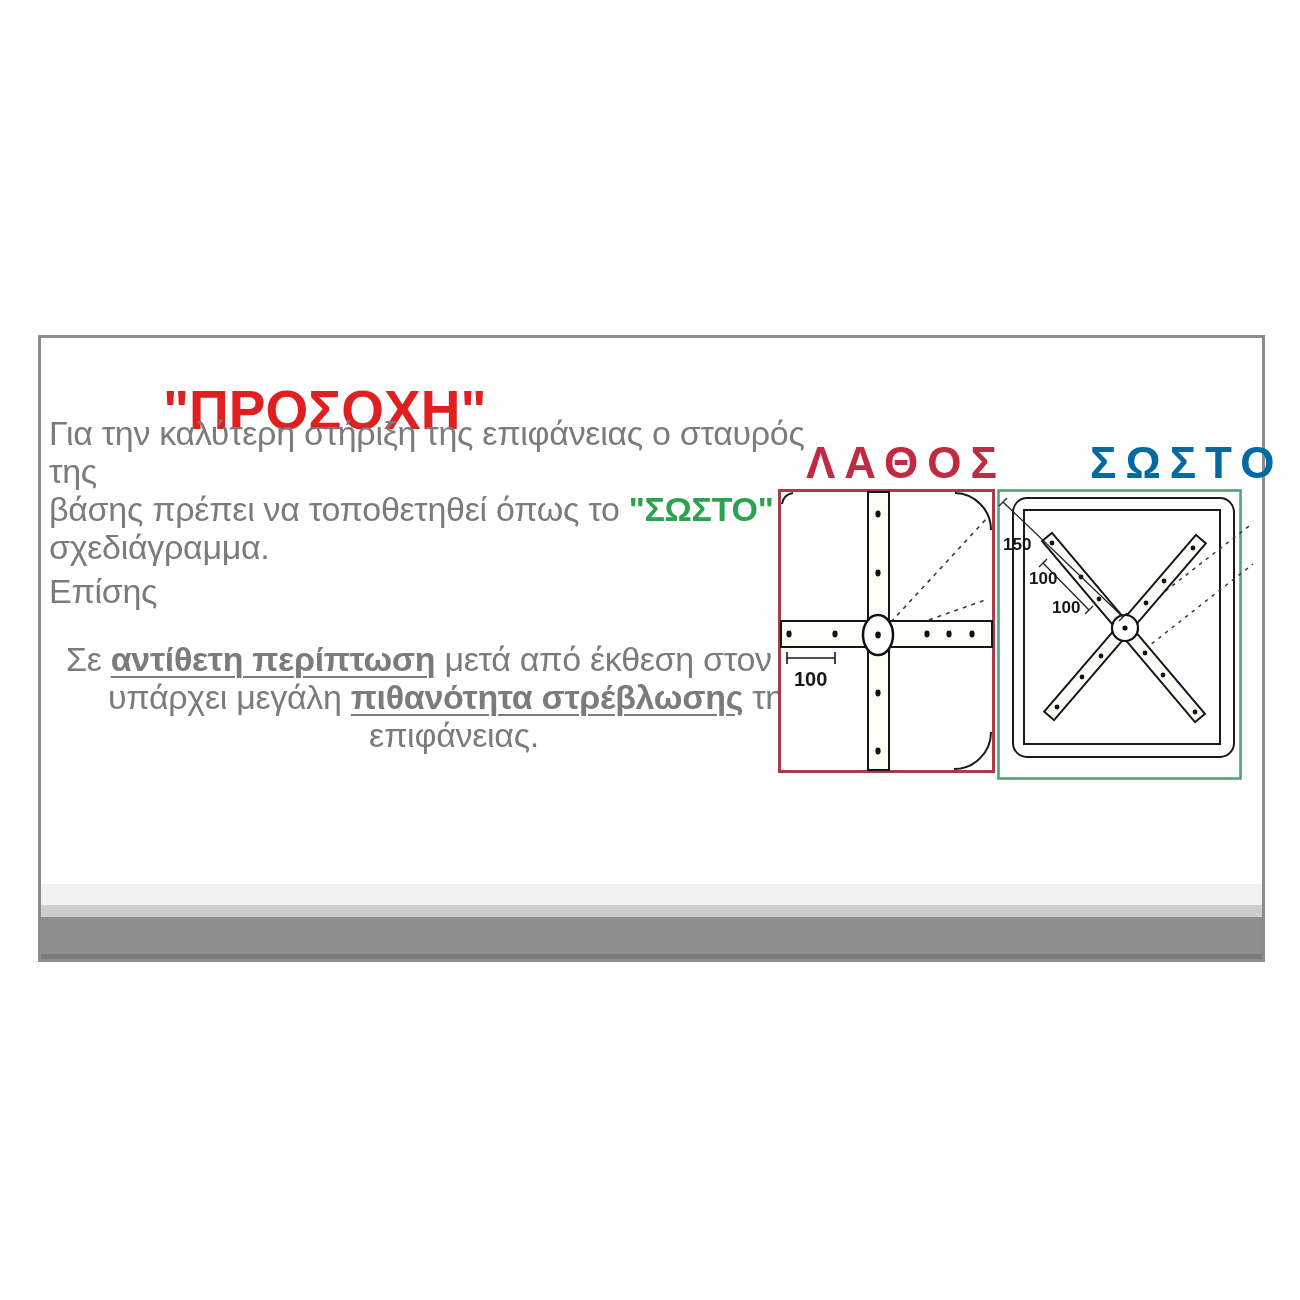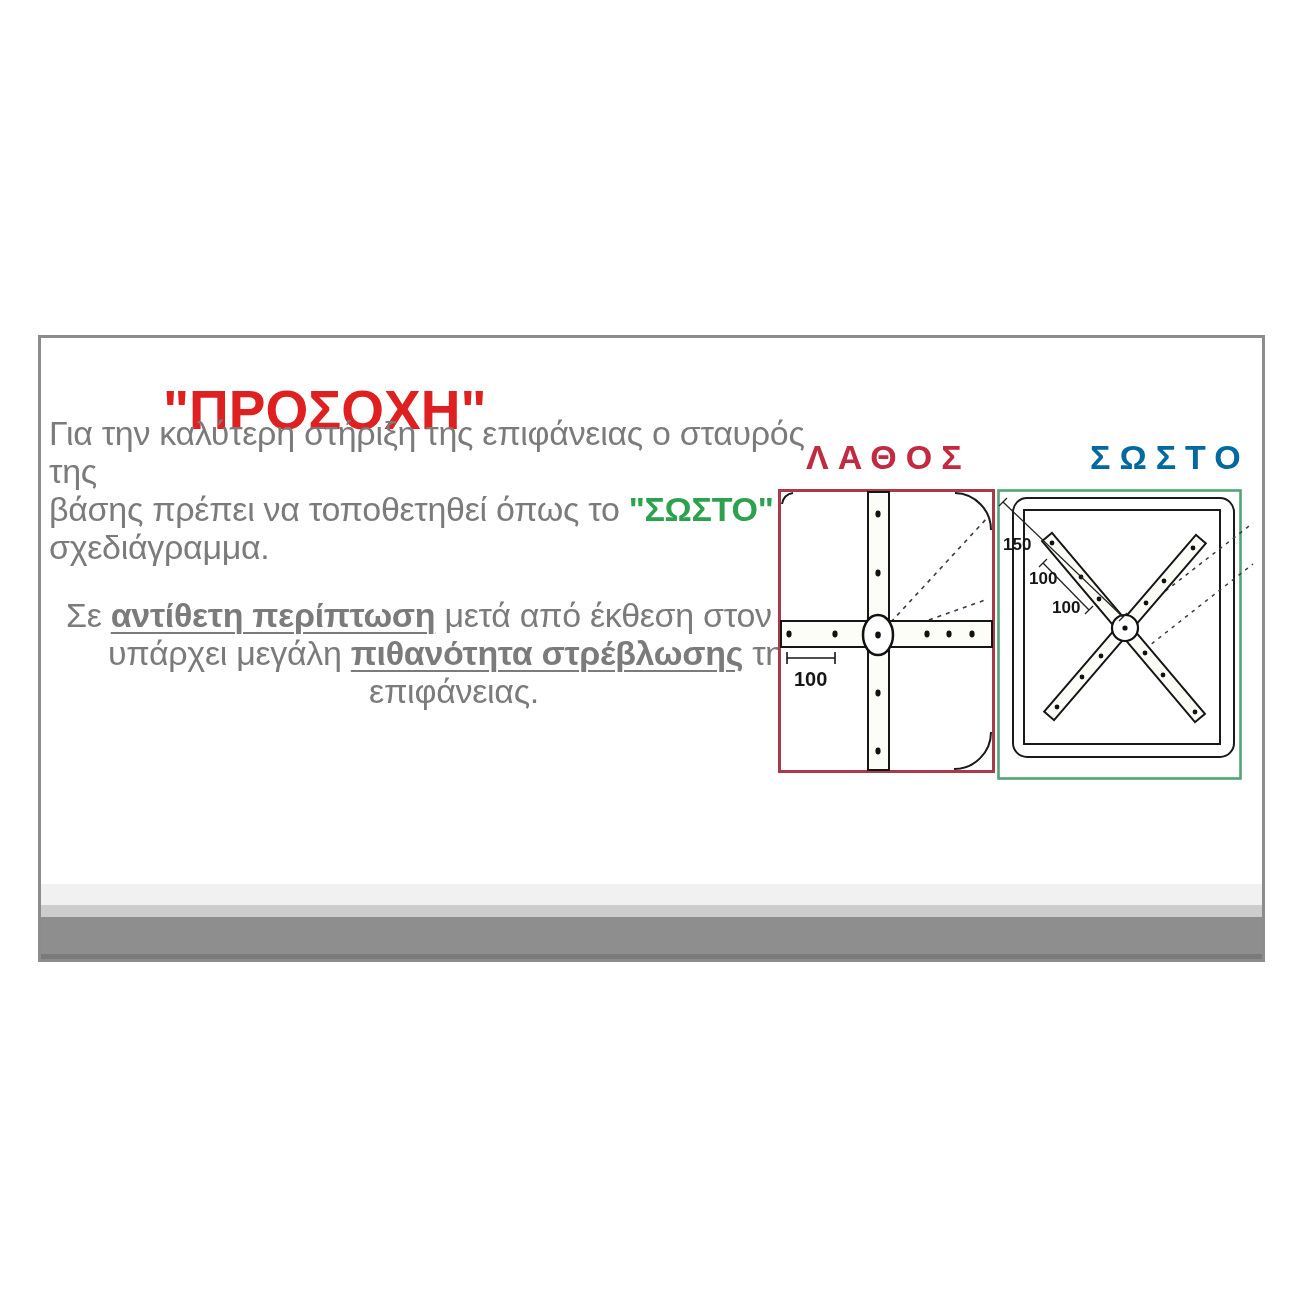--- a/index.html
+++ b/index.html
@@ -12,21 +12,21 @@
   .text-col{position:absolute;left:8px;top:76px;width:810px;}
   .text-col p{margin:0;font-size:34px;line-height:38px;color:#7B7B7B;
               letter-spacing:-0.3px;white-space:pre-line;}
   .p2{margin-top:10px !important;}
   .p3{margin-top:6px  !important;}
   .p4{margin-top:7px  !important;}
   .p5{margin-top:30px !important;text-align:center;}
   .hl-green{color:#2CA24E;font-weight:700;}
   .bu{font-weight:700;text-decoration:underline;text-underline-offset:5px;
       text-decoration-thickness:2px;}
-  .diag-label{position:absolute;top:100px;font-size:34px;font-weight:700;letter-spacing:9px;white-space:pre;}
+  .diag-label{position:absolute;top:100px;font-size:44px;font-weight:700;letter-spacing:9px;white-space:pre;}
   .lbl-wrong{left:765px;color:#C12A40;}
   .lbl-correct{left:1049px;color:#0369a1;}
   .svg-wrong{position:absolute;left:737px;top:151px;}
   .svg-correct{position:absolute;left:956px;top:151px;}
   .strip{position:absolute;left:0;width:100%;}
   .strip1{top:546px;height:21px;background:#F1F1F1;}
   .strip2{top:567px;height:12px;background:#CDCDCD;}
   .strip3{top:579px;height:37px;background:#8E8E8E;}
   .strip4{top:616px;height:5px;background:#7A7A7A;}
   svg text{font-family:"Liberation Sans","DejaVu Sans",sans-serif;font-weight:600;fill:#161616;}
@@ -38,20 +38,21 @@
   <div class="frame">
 
     <h1 class="title">"ΠΡΟΣΟΧΗ"</h1>
 
     <div class="text-col">
       <p class="p1"><span>Για την καλύτερη στήριξη της επιφάνειας ο σταυρός της
 βάσης πρέπει να τοποθετηθεί όπως το </span><span class="hl-green">"ΣΩΣΤΟ"</span><span>
 σχεδιάγραμμα.</span></p>
 
 
+      <p class="p3">Επίσης</p>
 
 
       <p class="p5"><span>Σε </span><span class="bu">αντίθετη περίπτωση</span><span> μετά από έκθεση στον ήλιο
 υπάρχει μεγάλη </span><span class="bu">πιθανότητα στρέβλωσης</span><span> της
 επιφάνειας.</span></p>
     </div>
 
     <div class="diag-label lbl-wrong">ΛΑΘΟΣ</div>
     <div class="diag-label lbl-correct">ΣΩΣΤΟ</div>
 

